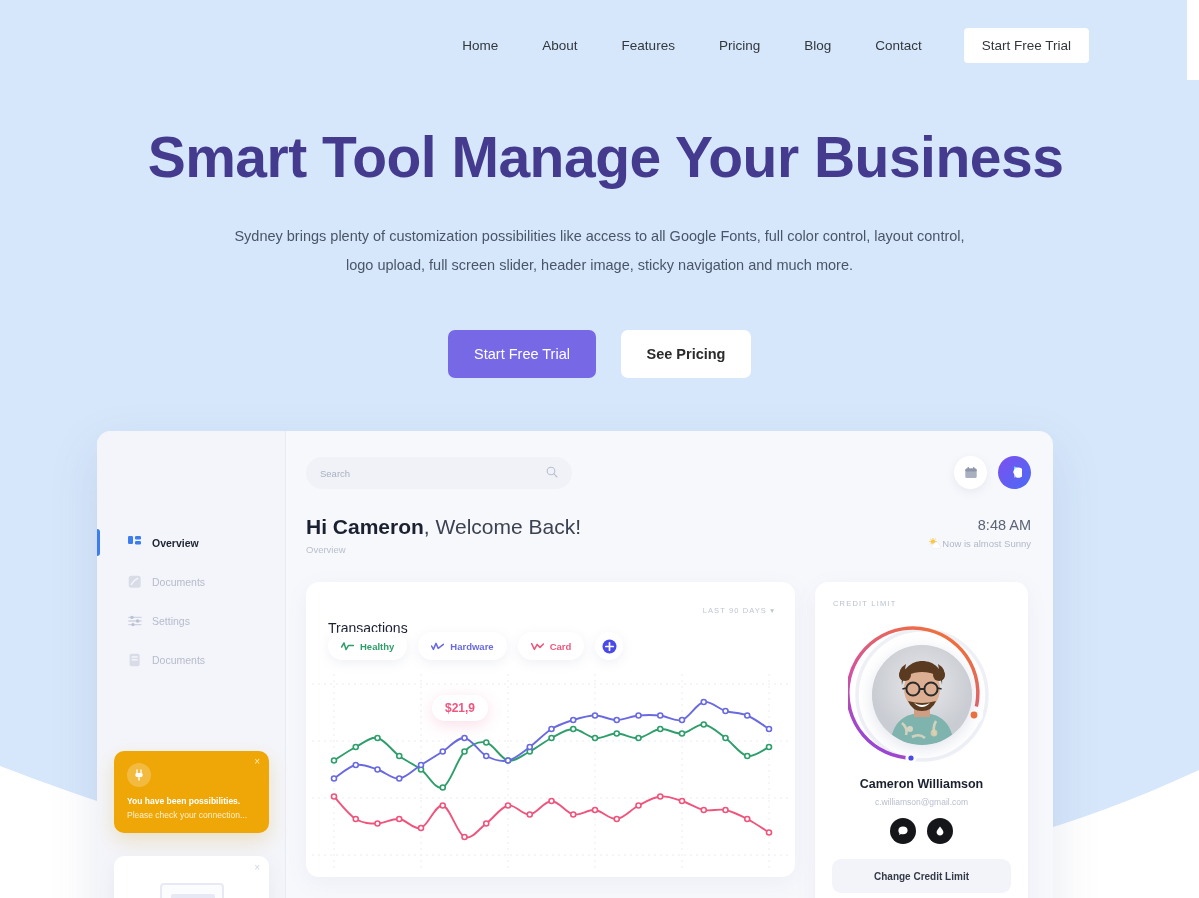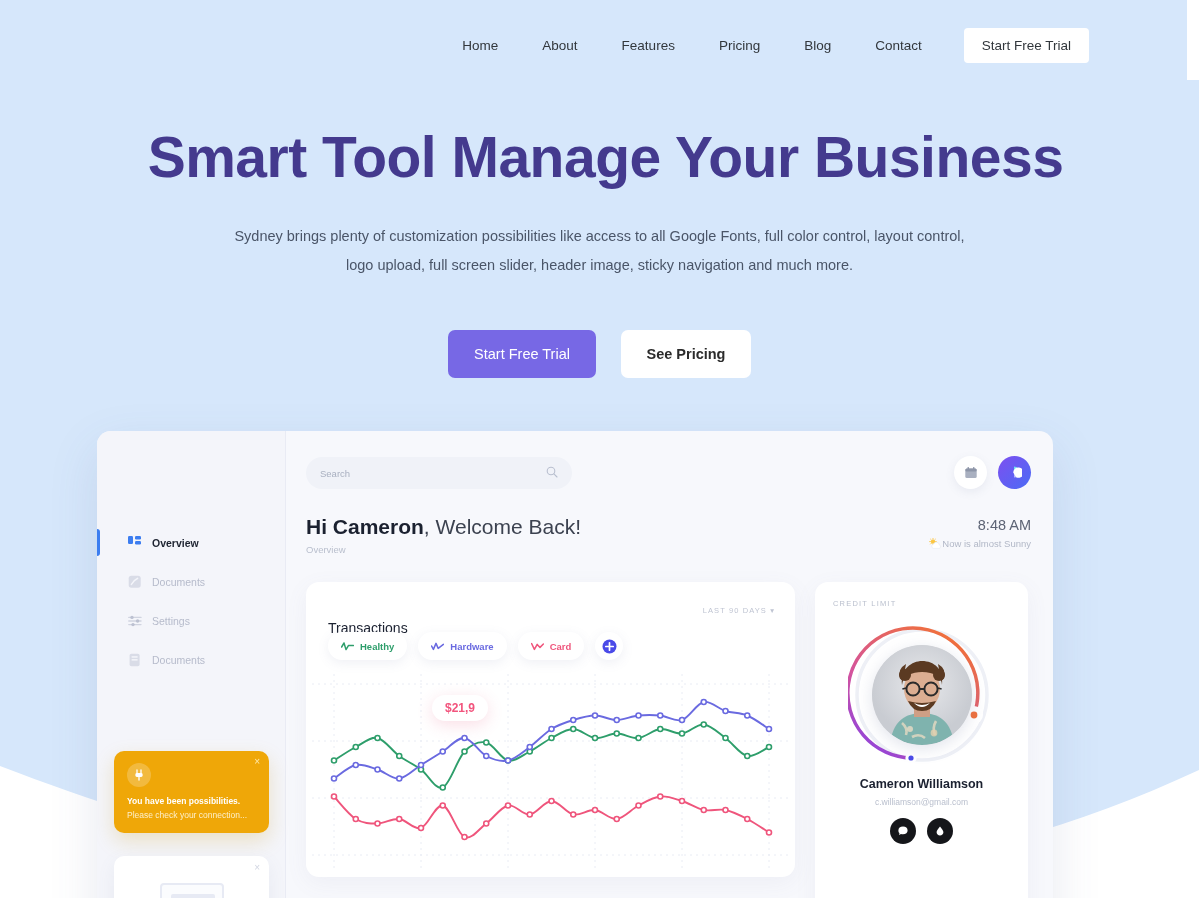--- a/index.html
+++ b/index.html
@@ -727,14 +727,15 @@
           <path d="M6,1.6 C8.9,1.6 10.6,3.2 10.6,5.4 C10.6,7.6 8.9,9.2 6,9.2 C5.2,9.2 4.6,9.1 4,8.9 L2,10 L2.5,8.1 C1.7,7.4 1.4,6.5 1.4,5.4 C1.4,3.2 3.1,1.6 6,1.6 Z" fill="#ffffff"></path>
         </svg>
       </div>
       <div class="cc-act">
         <svg width="12" height="12" viewBox="0 0 12 12">
           <path d="M6,1.4 C8,4 9.4,5.4 9.4,7.2 C9.4,9.1 7.9,10.5 6,10.5 C4.1,10.5 2.6,9.1 2.6,7.2 C2.6,5.4 4,4 6,1.4 Z" fill="#ffffff"></path>
         </svg>
       </div>
     </div>
 
+    <button class="cc-change">Change Credit Limit</button>
   </div>
 </div>
 
 </body></html>

